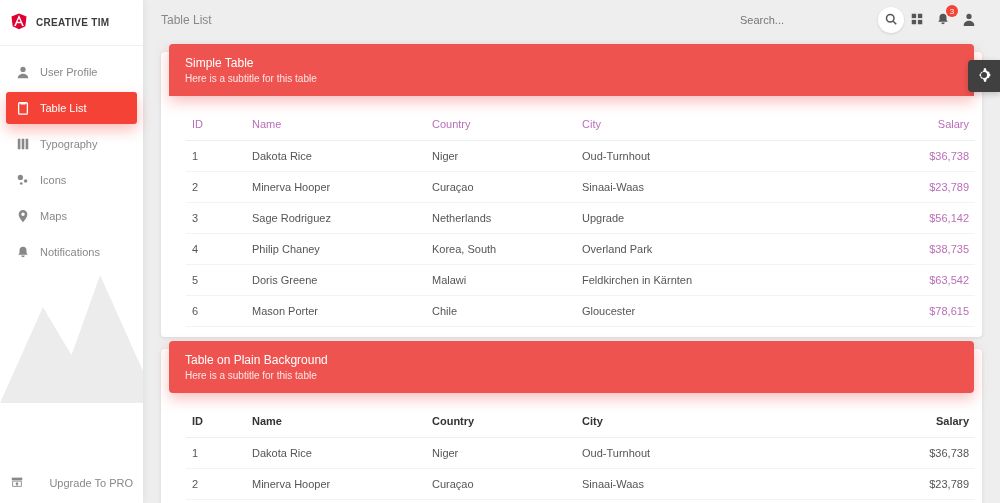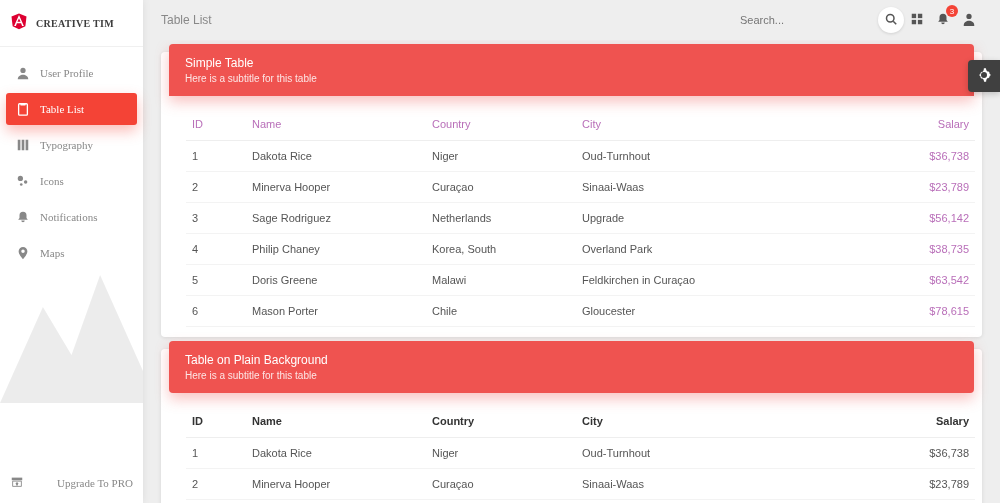--- a/index.html
+++ b/index.html
@@ -1,17 +1,17 @@
 <!DOCTYPE html>
 <html><head>
 <meta charset="utf-8">
 <style>
 * { box-sizing: border-box; margin: 0; padding: 0; }
 body { font-family: "Helvetica Neue", Arial, sans-serif; background: #eeeeee; font-size: 12px; color: #333; width: 1000px; height: 503px; overflow: hidden; position: relative; }
-.sidebar { position: absolute; left: 0; top: 0; width: 143px; height: 503px; background: #fff; box-shadow: 0 0 8px rgba(0,0,0,0.08); display: flex; flex-direction: column; font-family: Liberation Serif, serif; }
+.sidebar { position: absolute; left: 0; top: 0; width: 143px; height: 503px; background: #fff; box-shadow: 0 0 8px rgba(0,0,0,0.08); display: flex; flex-direction: column; }
 .brand { display: flex; align-items: center; gap: 8px; padding: 12px 10px; border-bottom: 1px solid #f0f0f0; }
 .brand svg { width: 18px; height: 18px; }
 .brand-text { font-size: 10px; font-weight: 700; color: #3c3c3c; letter-spacing: .3px; }
 .nav { padding: 10px 6px; display: flex; flex-direction: column; gap: 4px; flex: 1; }
 .nav-item { display: flex; align-items: center; gap: 10px; padding: 9px 10px; border-radius: 3px; color: #888; font-size: 11px; cursor: pointer; }
 .nav-item.active { background: #f44336; color: #fff; box-shadow: 0 6px 14px rgba(244,67,54,.35); }
 .nav-item .ico { width: 14px; height: 14px; display: flex; align-items: center; justify-content: center; color: inherit; }
 .nav-item .ico svg { width: 14px; height: 14px; }
 .upgrade { padding: 12px 10px; display: flex; align-items: center; gap: 10px; color: #888; font-size: 11px; cursor: pointer; justify-content: space-between; }
 .upgrade .ico svg { width: 14px; height: 14px; }
@@ -102,32 +102,32 @@
             <circle cx="5" cy="5" r="3"></circle>
             <circle cx="11" cy="9" r="2"></circle>
             <circle cx="6" cy="12" r="1.5"></circle>
           </svg>
         </span>
       <span>Icons</span>
     </div>
     <div class="nav-item">
       <span class="ico">
           <svg viewBox="0 0 16 16" fill="currentColor">
+            <path d="M8 1a5 5 0 0 0-5 5c0 4 5 9 5 9s5-5 5-9a5 5 0 0 0-5-5zm0 7a2 2 0 1 1 0-4 2 2 0 0 1 0 4z"></path>
+          </svg>
+        </span>
+      <span>Maps</span>
+    </div>
+    <div class="nav-item">
+      <span class="ico">
+          <svg viewBox="0 0 16 16" fill="currentColor">
             <path d="M8 2a4 4 0 0 0-4 4v3l-1.5 2h11L12 9V6a4 4 0 0 0-4-4zm0 12a2 2 0 0 0 2-2H6a2 2 0 0 0 2 2z"></path>
           </svg>
         </span>
       <span>Notifications</span>
-    </div>
-    <div class="nav-item">
-      <span class="ico">
-          <svg viewBox="0 0 16 16" fill="currentColor">
-            <path d="M8 1a5 5 0 0 0-5 5c0 4 5 9 5 9s5-5 5-9a5 5 0 0 0-5-5zm0 7a2 2 0 1 1 0-4 2 2 0 0 1 0 4z"></path>
-          </svg>
-        </span>
-      <span>Maps</span>
     </div>
   </div>
   <div class="upgrade">
     <span class="ico"><svg viewBox="0 0 16 16" fill="currentColor">
           <rect x="2" y="3" width="12" height="3"></rect>
           <path d="M3 7h10v6H3z" fill="none" stroke="currentColor"></path>
           <path d="M8 8l-2 2h1v2h2v-2h1z"></path>
         </svg></span>
     <span>Upgrade To PRO</span>
   </div>
@@ -217,21 +217,21 @@
                 <td class="id-col">4</td>
                 <td class="name-col">Philip Chaney</td>
                 <td class="country-col">Korea, South</td>
                 <td class="city-col">Overland Park</td>
                 <td class="salary-col salary">$38,735</td>
               </tr>
               <tr>
                 <td class="id-col">5</td>
                 <td class="name-col">Doris Greene</td>
                 <td class="country-col">Malawi</td>
-                <td class="city-col">Feldkirchen in Curaçao</td>
+                <td class="city-col">Feldkirchen in Kärnten</td>
                 <td class="salary-col salary">$63,542</td>
               </tr>
               <tr>
                 <td class="id-col">6</td>
                 <td class="name-col">Mason Porter</td>
                 <td class="country-col">Chile</td>
                 <td class="city-col">Gloucester</td>
                 <td class="salary-col salary">$78,615</td>
               </tr>
             </tbody>

